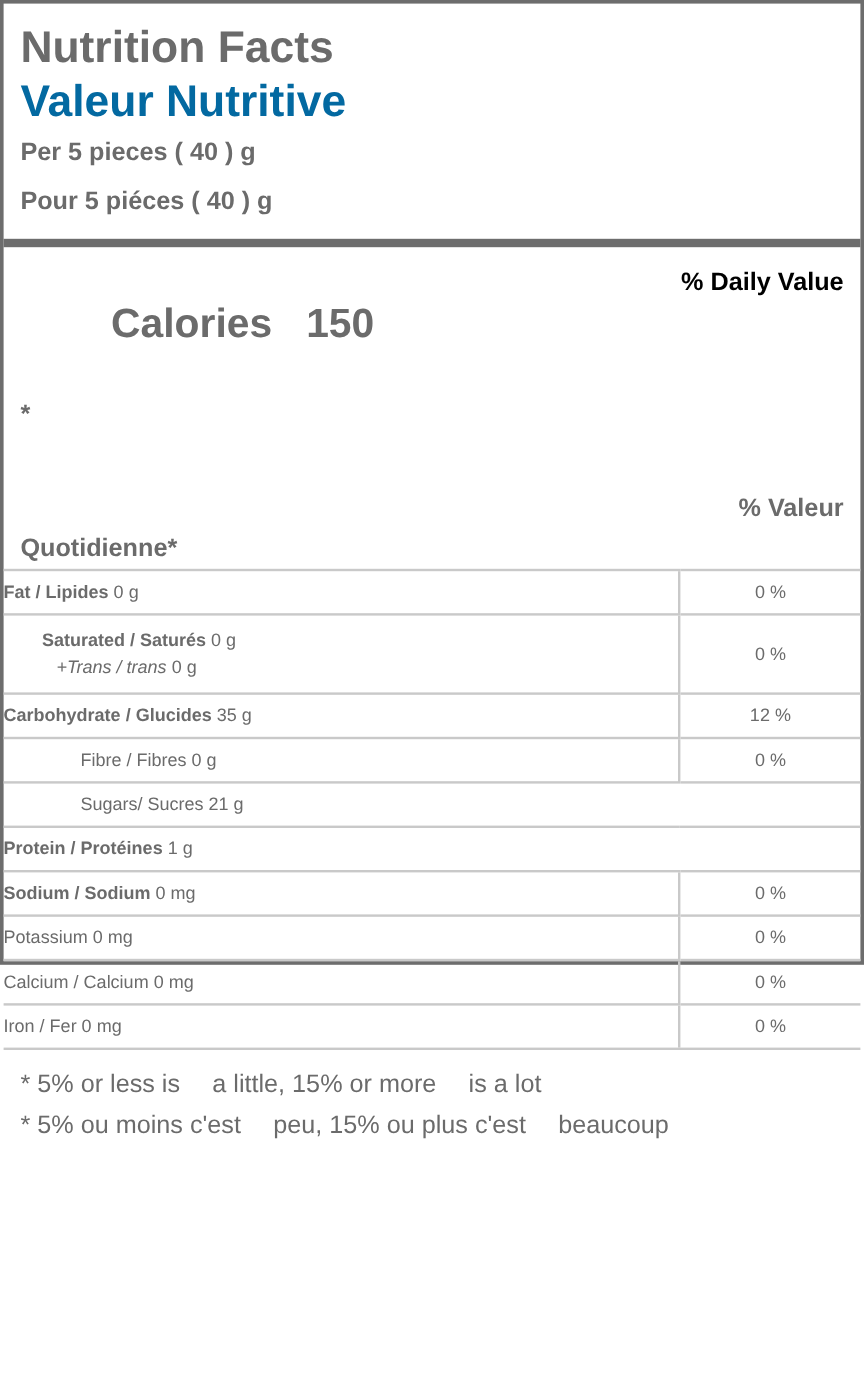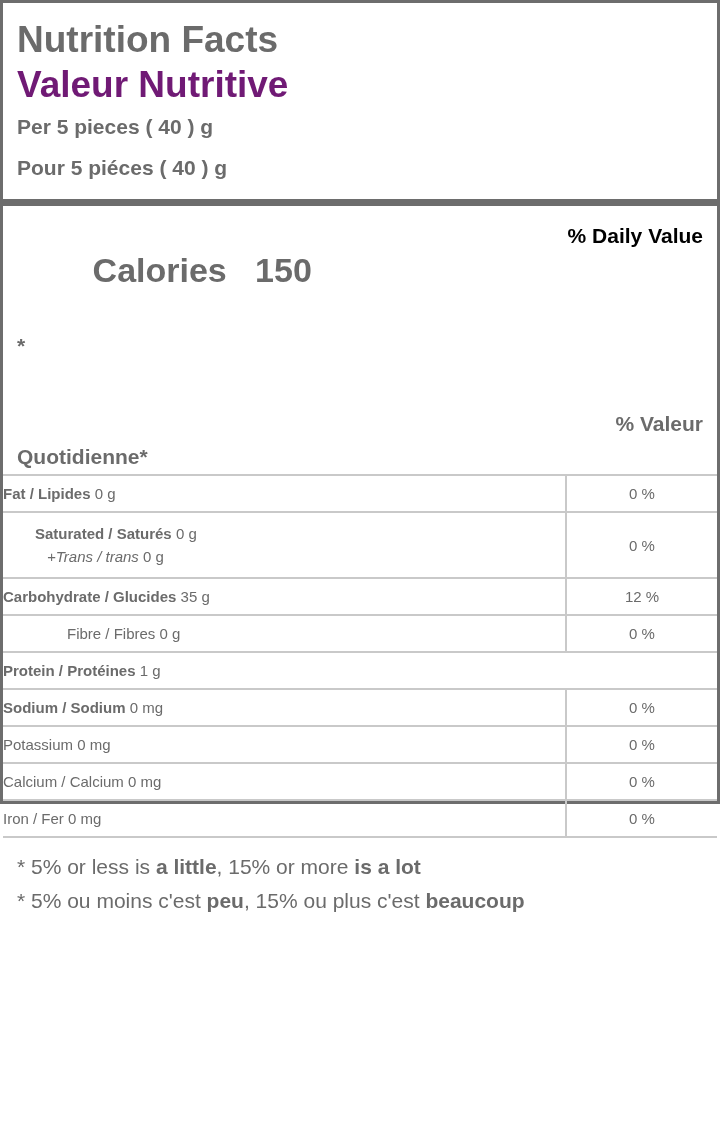--- a/index.html
+++ b/index.html
@@ -30,21 +30,21 @@
     font-size: 37px;
     font-weight: bold;
     color: #6b6b6b;
     line-height: 1.22;
     padding-top: 14px;
     letter-spacing: 0px;
   }
   .title2 {
     font-size: 37px;
     font-weight: bold;
-    color: #701a75;
+    color: #0369a1;
     line-height: 1.22;
   }
   .serving {
     font-size: 21px;
     font-weight: bold;
     color: #6b6b6b;
     line-height: 1.95;
   }
   .thickrule {
     border-top: 7px solid #6d6d6d;
@@ -118,21 +118,21 @@
   .indent1 { padding-left: 32px; }
   .indent2 { padding-left: 44px; }
   .rowsplit { line-height: 1.55; }
   .footer {
     border-top: 2px solid #c9c9c9;
     padding: 12px 14px 0 14px;
     font-size: 21px;
     color: #6b6b6b;
     line-height: 1.62;
   }
-  .footer .b { font-weight: bold; }
+  .footer .b { font-weight: normal; margin-left: 21px; }
   .plain { font-weight: normal; margin-left: 32px; }
 </style>
 </head>
 <body>
 
 <div class="panel">
   <div class="inner">
     <div class="title1">Nutrition Facts</div>
     <div class="title2">Valeur Nutritive</div>
     <div class="serving">Per 5 pieces ( 40 ) g</div>
@@ -170,20 +170,24 @@
     </tr>
     <tr class="thin">
       <td class="label"><span class="b">Carbohydrate / Glucides</span><span> 35 g</span></td>
       <td class="pct">12 %</td>
     </tr>
     <tr class="thin">
       <td class="label"><span class="indent1 plain">Fibre / Fibres 0 g</span></td>
       <td class="pct">0 %</td>
     </tr>
     <tr class="thin">
+      <td class="label"><span class="indent1 plain">Sugars/ Sucres 21 g</span></td>
+      <td class="nopct"></td>
+    </tr>
+    <tr class="thin">
       <td class="label"><span class="b">Protein / Protéines</span><span> 1 g</span></td>
       <td class="nopct"></td>
     </tr>
     <tr class="thin">
       <td class="label"><span class="b">Sodium / Sodium</span><span> 0 mg</span></td>
       <td class="pct">0 %</td>
     </tr>
     <tr class="thin">
       <td class="label">Potassium 0 mg</td>
       <td class="pct">0 %</td>

